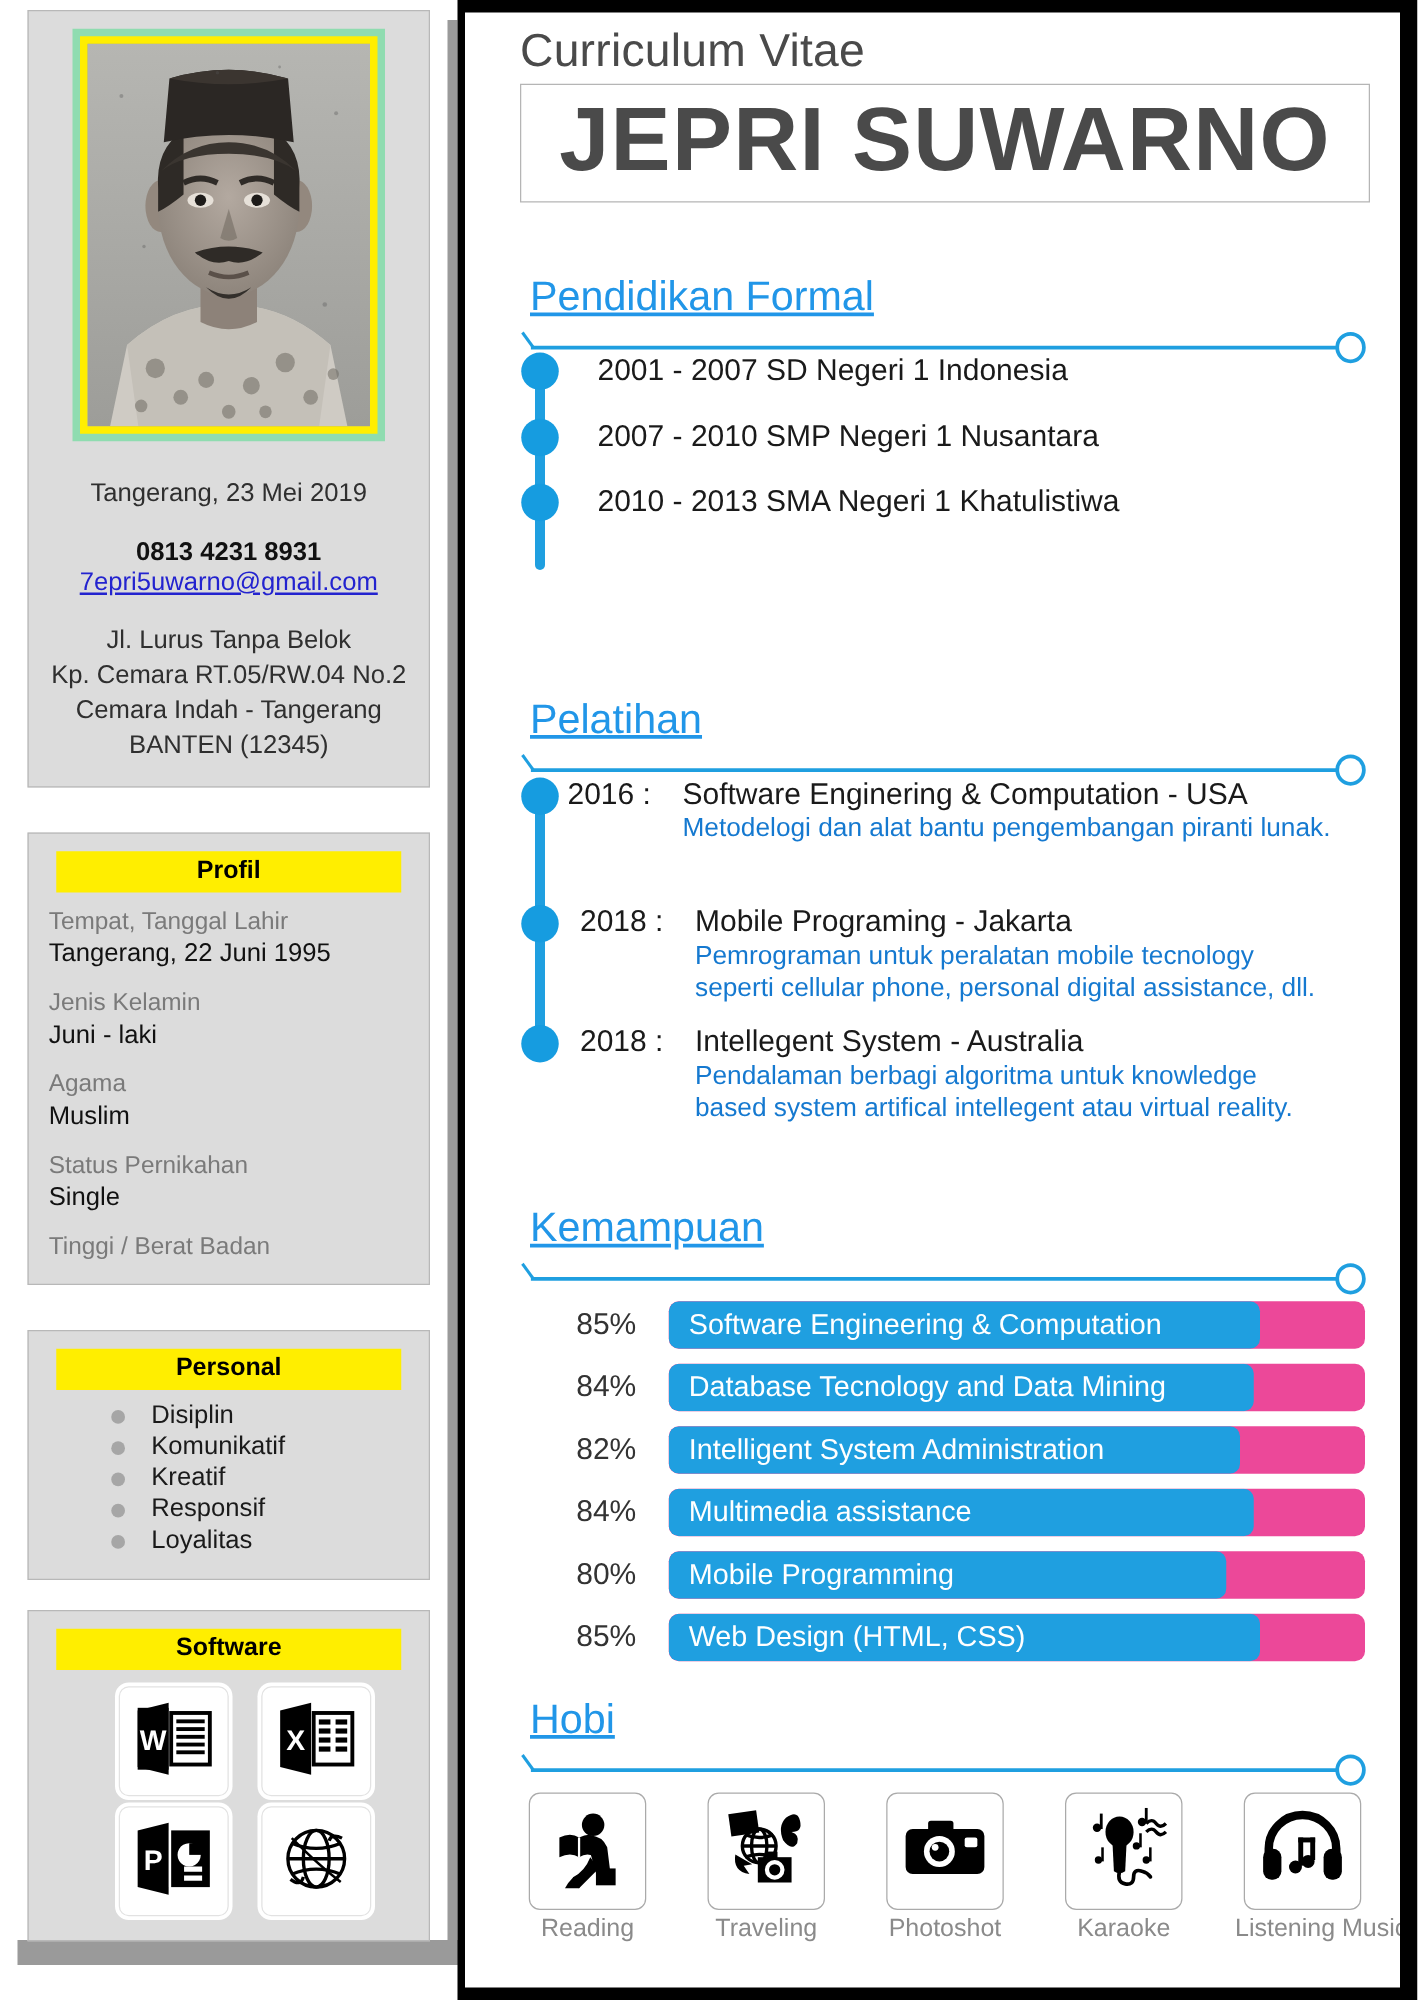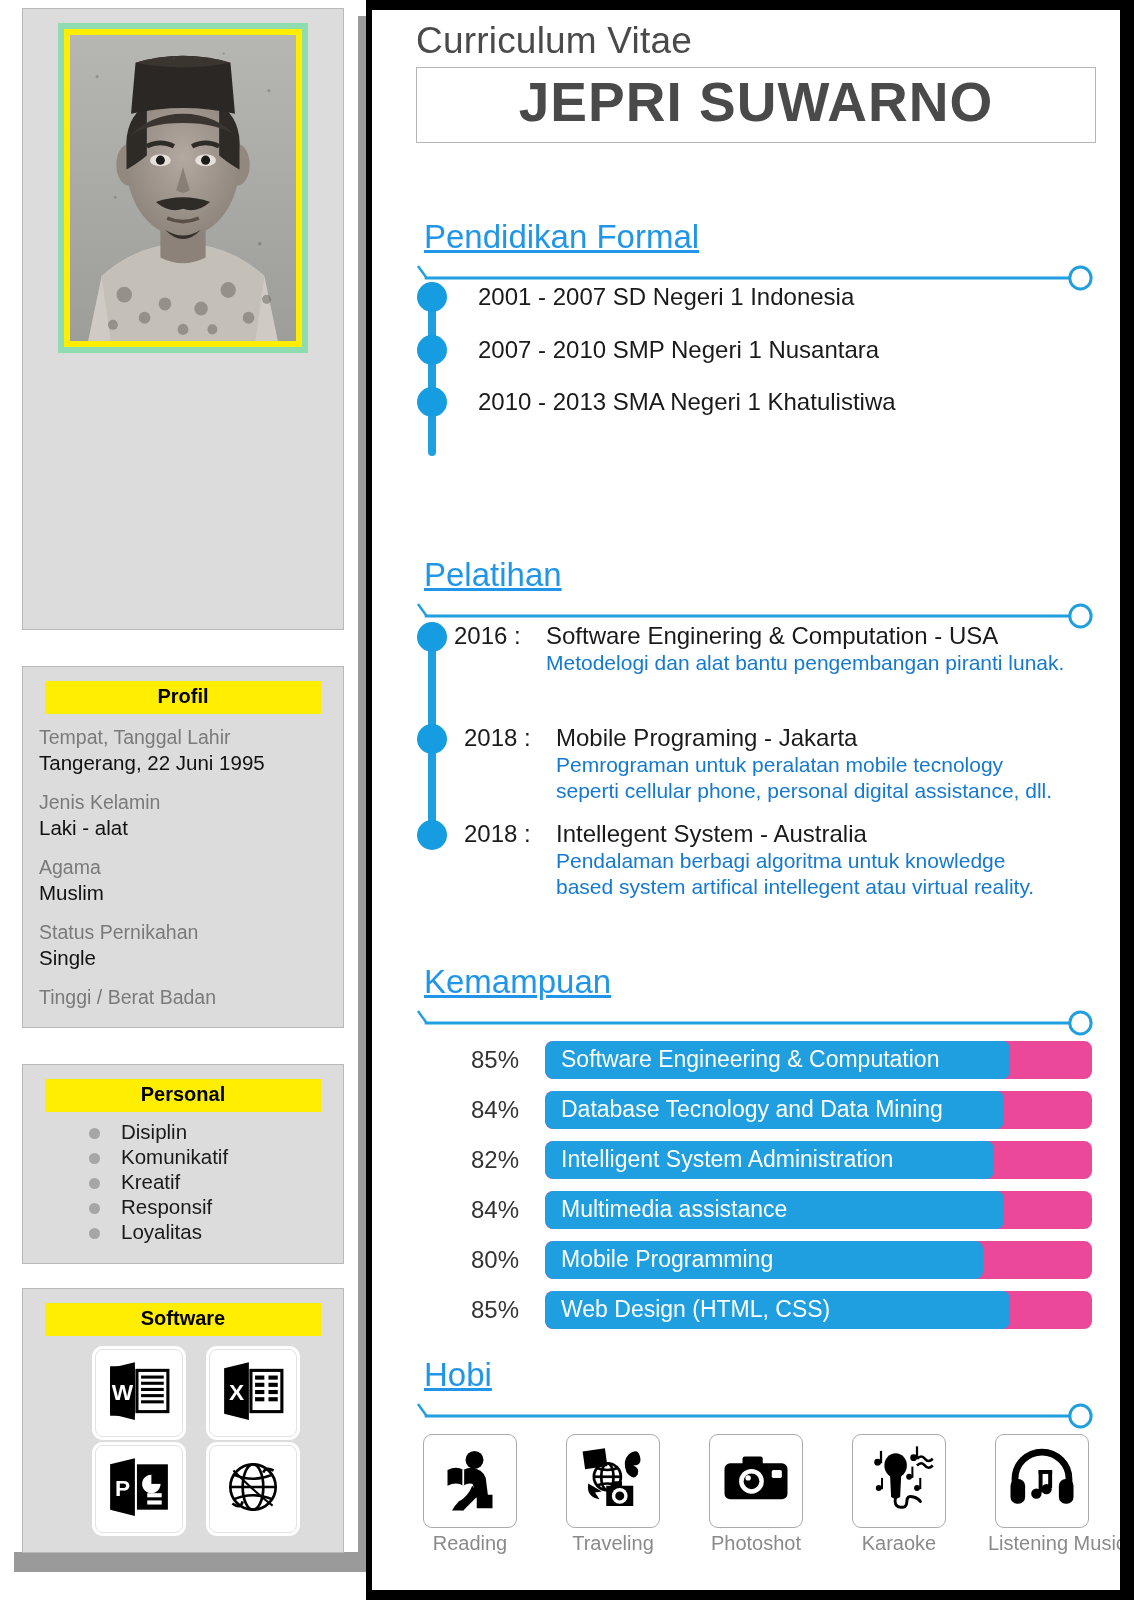--- a/index.html
+++ b/index.html
@@ -121,21 +121,21 @@
     position: absolute; left: 44px; top: 10px;
     font-size: 37px; color: #4a4a4a; letter-spacing: .2px;
   }
   .name-box {
     position: absolute; left: 44px; top: 57px; right: 24px;
     border: 1px solid #b5b5b5;
     padding: 4px 10px 8px;
   }
   .name-box span {
     display: block; text-align: center;
-    font-size: 55px; font-weight: bold; color: #4a4a4a;
+    font-size: 72px; font-weight: bold; color: #4a4a4a;
     letter-spacing: 1px; line-height: 1.12;
   }
 
   
   .sec { position: absolute; left: 0; right: 0; }
   .sec-title {
     position: absolute; left: 52px; top: -2px;
     font-size: 33px; color: #2196e8; text-decoration: underline;
   }
   .sec-rule { position: absolute; left: 44px; right: 26px; top: 42px; height: 30px; }
@@ -151,21 +151,21 @@
     background: #169ce0;
   }
   .edu-text { font-size: 24px; color: #1a1a1a; line-height: 30px; }
   .edu-sub  { font-size: 24px; color: #1a1a1a; line-height: 30px; text-align: center; }
 
   .tr-year { font-size: 24px; color: #1a1a1a; }
   .tr-title { font-size: 24px; color: #1a1a1a; }
   .tr-desc { font-size: 21px; color: #1579d0; line-height: 26px; }
 
   
-  .skill-row { position: absolute; left: 55px; right: 28px; height: 40px; }
+  .skill-row { position: absolute; left: 45px; right: 28px; height: 40px; }
   .skill-pct {
     position: absolute; left: 0; width: 92px;
     text-align: right; font-size: 24px; color: #333;
     line-height: 38px;
   }
   .skill-track {
     position: absolute; left: 118px; right: 0; top: 0; height: 38px;
     background: #ec4899; border-radius: 8px; overflow: hidden;
   }
   .skill-fill {
@@ -265,32 +265,43 @@
                 <circle cx="20" cy="70" r=".6"></circle>
                   <circle cx="84" cy="90" r=".8"></circle>
                 <circle cx="46" cy="10" r=".6"></circle>
                   <circle cx="68" cy="8" r=".5"></circle>
               </g>
             </svg>
           </div>
         </div>
       </div>
 
+      <div class="contact-block">
+        <div class="contact-line">Tangerang, 23 Mei 2019</div>
+        <div class="contact-phone">0813 4231 8931</div>
+        <a class="contact-email" href="#">7epri5uwarno@gmail.com</a>
+        <div class="contact-address">
+          <div>Jl. Lurus Tanpa Belok</div>
+          <div>Kp. Cemara RT.05/RW.04 No.2</div>
+          <div>Cemara Indah - Tangerang</div>
+          <div>BANTEN (12345)</div>
+        </div>
+      </div>
     </div>
 
     <div class="side-card" id="card-profil">
       <div class="yellow-head">Profil</div>
       <div class="profil-body">
         <div>
           <div class="profil-label">Tempat, Tanggal Lahir</div>
           <div class="profil-value">Tangerang, 22 Juni 1995</div>
         </div>
         <div>
           <div class="profil-label">Jenis Kelamin</div>
-          <div class="profil-value">Laki - alat</div>
+          <div class="profil-value">Juni - laki</div>
         </div>
         <div>
           <div class="profil-label">Agama</div>
           <div class="profil-value">Muslim</div>
         </div>
         <div>
           <div class="profil-label">Status Pernikahan</div>
           <div class="profil-value">Single</div>
         </div>
         <div>

